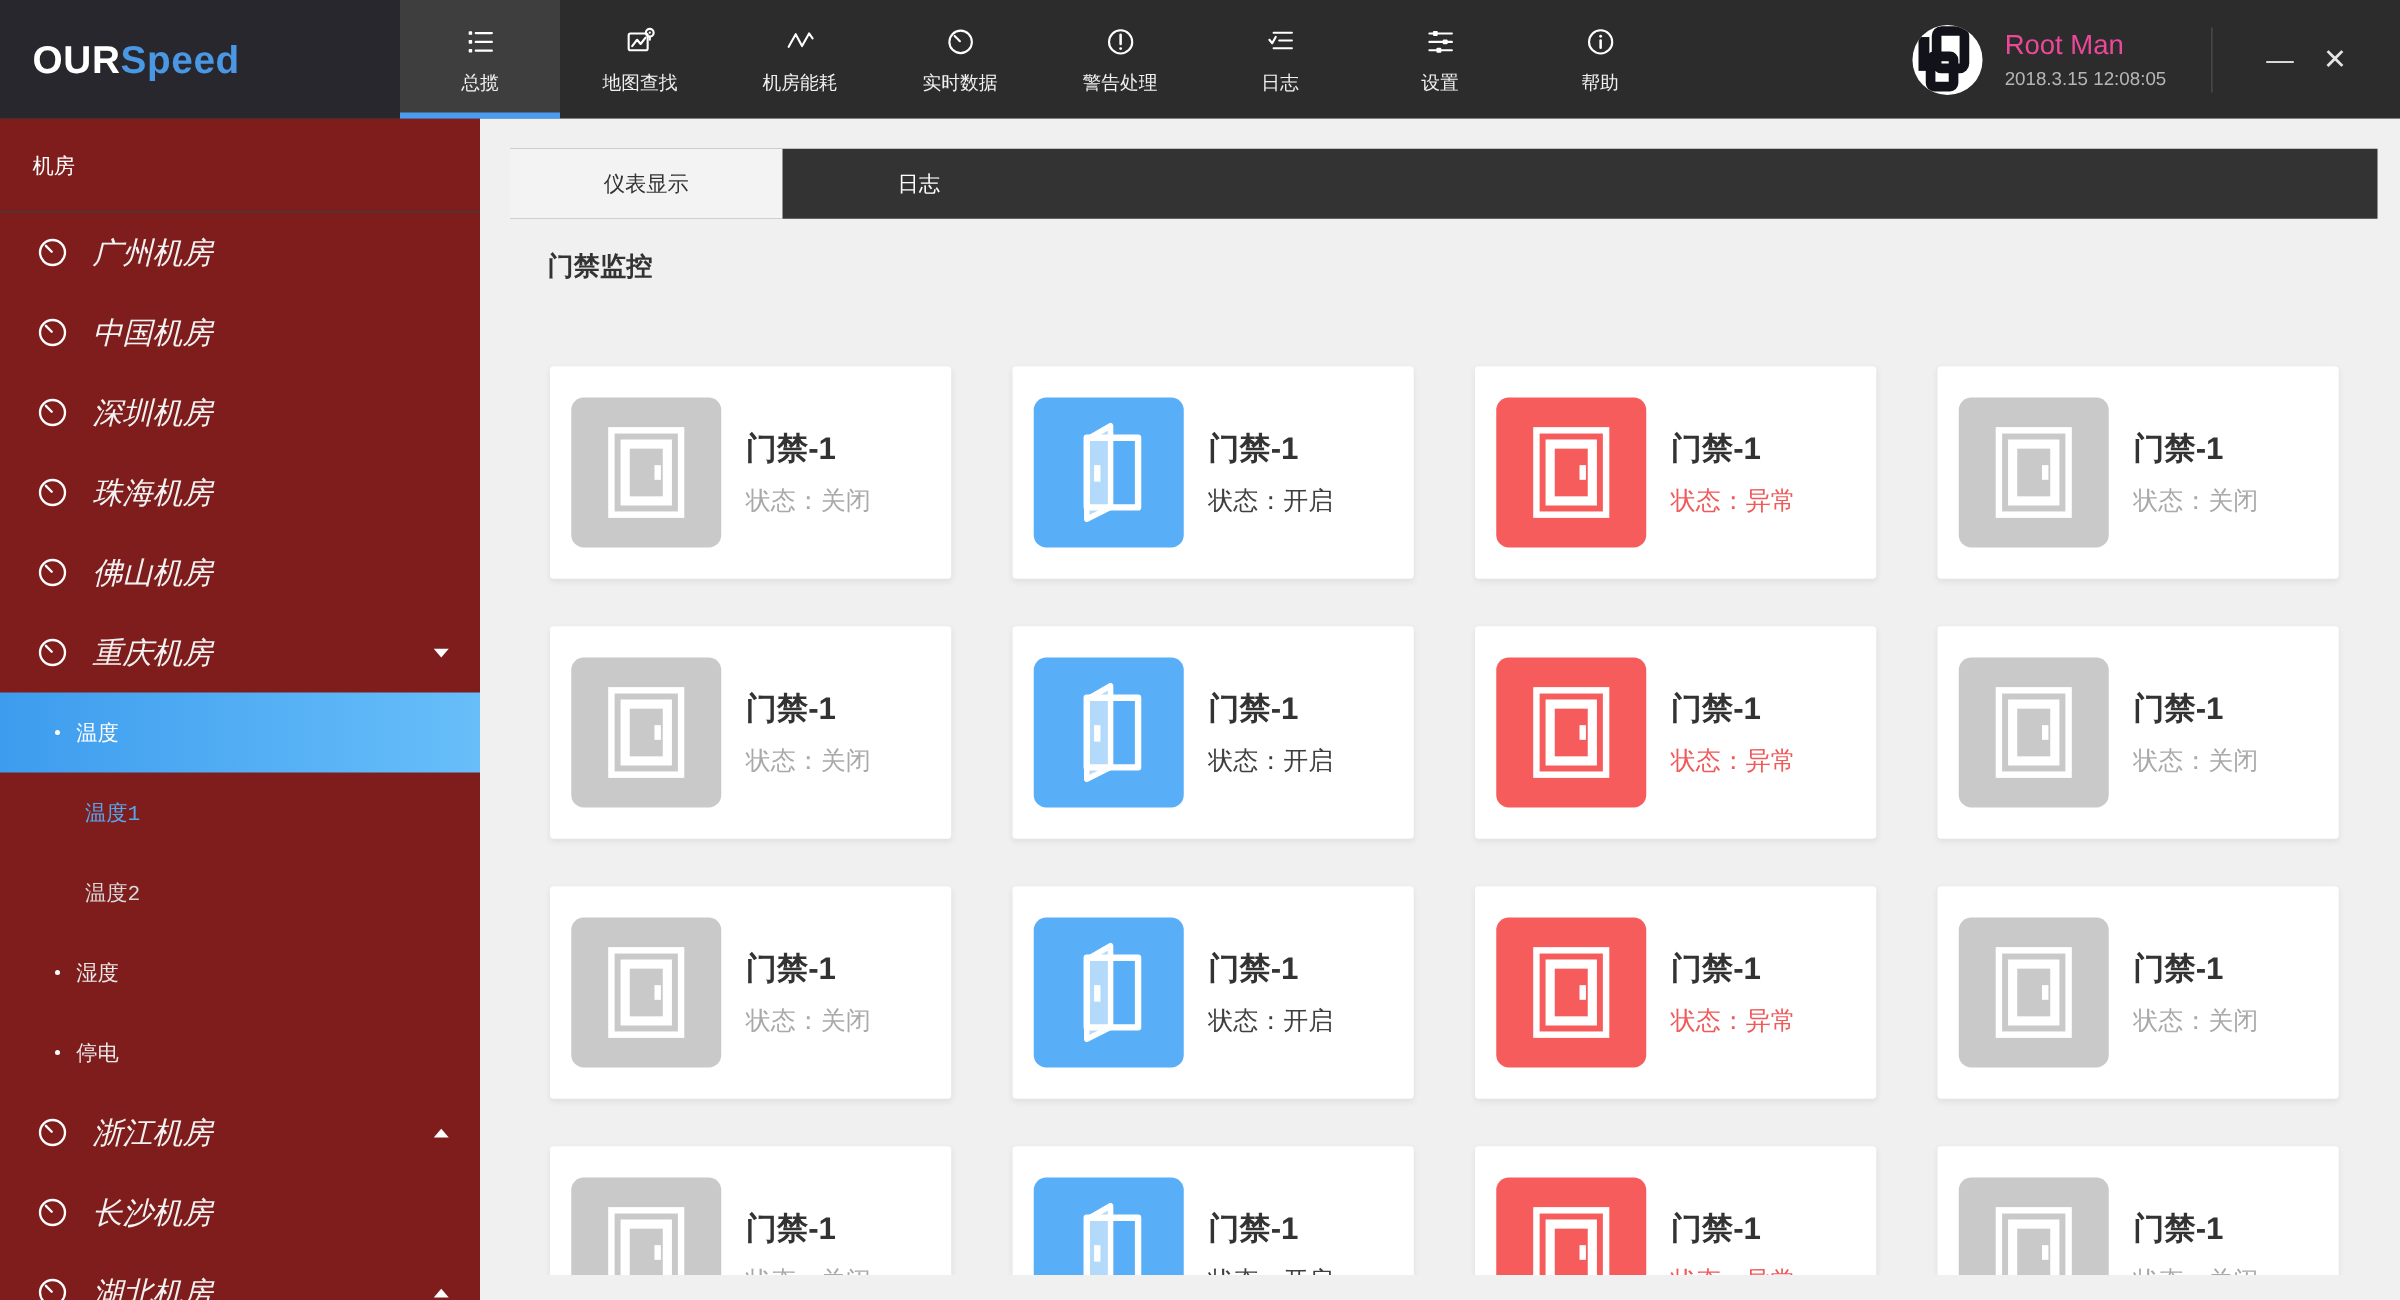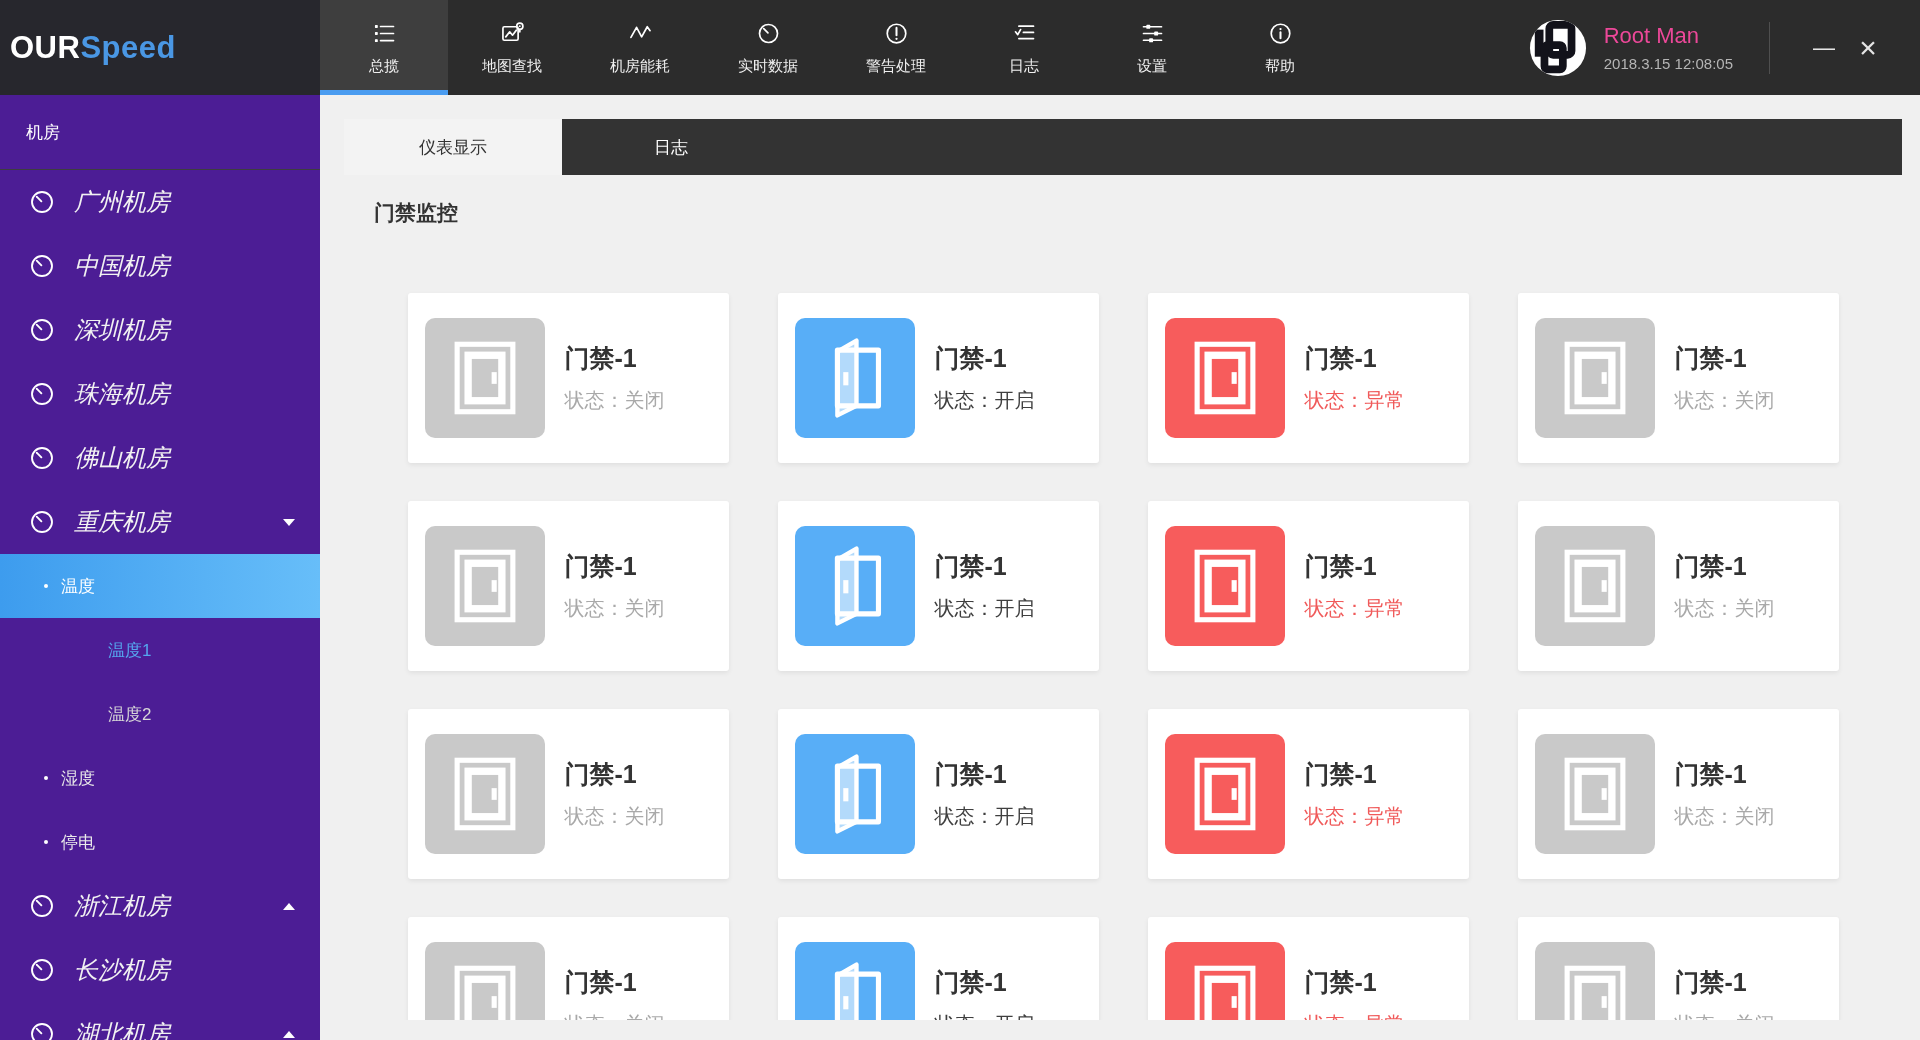--- a/index.html
+++ b/index.html
@@ -3,21 +3,21 @@
 <meta charset="utf-8">
 <style>
   * { margin:0; padding:0; box-sizing:border-box; }
   html,body { width:1920px; height:1040px; overflow:hidden; background:#f0f0f0;
               font-family:"Liberation Sans","DejaVu Sans",sans-serif; }
   .app { width:1920px; height:1040px; display:flex; flex-direction:column; }
 
   
   .header { height:95px; display:flex; background:#2c2c2c; flex-shrink:0; }
   .logo-block { width:320px; background:#27272d; display:flex; align-items:center;
-                padding-left:10px; flex-shrink:0; }
+                padding-left:26px; flex-shrink:0; }
   .logo { font-size:31px; font-weight:bold; letter-spacing:.5px; }
   .logo .p1 { color:#ffffff; }
   .logo .p2 { color:#4a97e4; }
   .nav { display:flex; }
   .nav-item { width:128px; height:95px; display:flex; flex-direction:column; align-items:center;
               justify-content:center; gap:10px; color:#f0f0f0; cursor:pointer; }
   .nav-item.active { background:#3e3e3e; box-shadow:inset 0 -5px 0 #4a9cf0; }
   .nav-icon svg { width:27px; height:27px; display:block; }
   .nav-label { font-size:15px; white-space:nowrap; }
   .user { margin-left:auto; display:flex; align-items:center; padding-right:30px; }
@@ -28,31 +28,31 @@
   .user-time { font-size:15px; color:#b5b5b5; margin-top:6px; }
   .win-divider { width:1px; height:52px; background:#4f4f4f; margin:0 32px 0 36px; }
   .win-btn { color:#e6e6e6; width:44px; text-align:center; cursor:pointer; user-select:none; }
   .win-btn.min { font-size:22px; }
   .win-btn.close { font-size:30px; font-weight:300; }
 
   
   .body { flex:1; display:flex; min-height:0; }
 
   
-  .sidebar { width:320px; background:#4c1d95; color:#f2f2f2; flex-shrink:0; overflow:hidden; }
+  .sidebar { width:384px; background:#7f1d1d; color:#f2f2f2; flex-shrink:0; overflow:hidden; }
   .side-title { height:75px; display:flex; align-items:center; padding-left:26px;
                 font-size:17px; color:#ffffff; border-bottom:1px solid #3e3e3e; }
   .side-item { height:64px; display:flex; align-items:center; cursor:pointer; position:relative; }
   .side-item.room { padding-left:27px; font-size:24px;font-style:italic; }
   .room-icon { margin-right:17px; display:flex; }
   .room-icon svg { width:30px; height:30px; }
   .side-item.sub { padding-left:44px; font-size:17px; color:#eaeaea; }
   .dot { width:4px; height:4px; border-radius:50%; background:#fff; margin-right:13px; flex-shrink:0; }
   .side-item.sub.selected { background:linear-gradient(90deg,#3d9cee,#67bef9); color:#ffffff; }
-  .side-item.subsub { padding-left:108px; font-size:17px; color:#d8d8d8; }
+  .side-item.subsub { padding-left:68px; font-size:17px; color:#d8d8d8;font-family:Liberation Mono, monospace; }
   .side-item.subsub.highlight { color:#55a7ef; }
   .caret { position:absolute; right:25px; width:0; height:0; }
   .caret.down { border-left:6px solid transparent; border-right:6px solid transparent; border-top:7px solid #ffffff; }
   .caret.up   { border-left:6px solid transparent; border-right:6px solid transparent; border-bottom:7px solid #ffffff; }
 
   
   .main { flex:1; background:#f0f0f0; position:relative; overflow:hidden; }
   .viewport { height:925px; overflow:hidden; padding:24px 18px 0 24px; }
   .tabbar { height:56px; background:#333333; display:flex; }
   .tab { width:218px; display:flex; align-items:center; justify-content:center;

